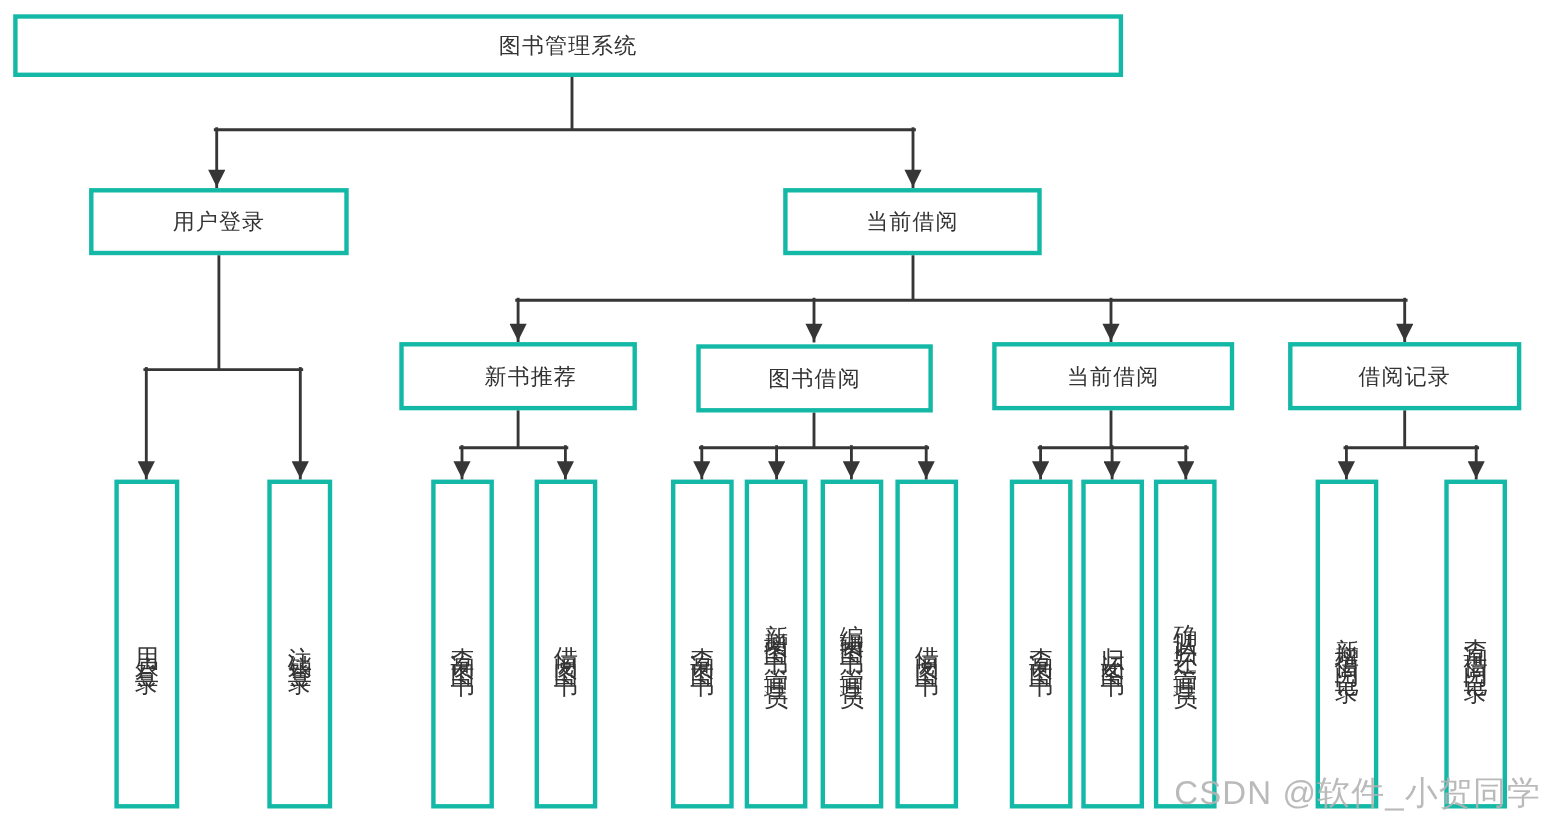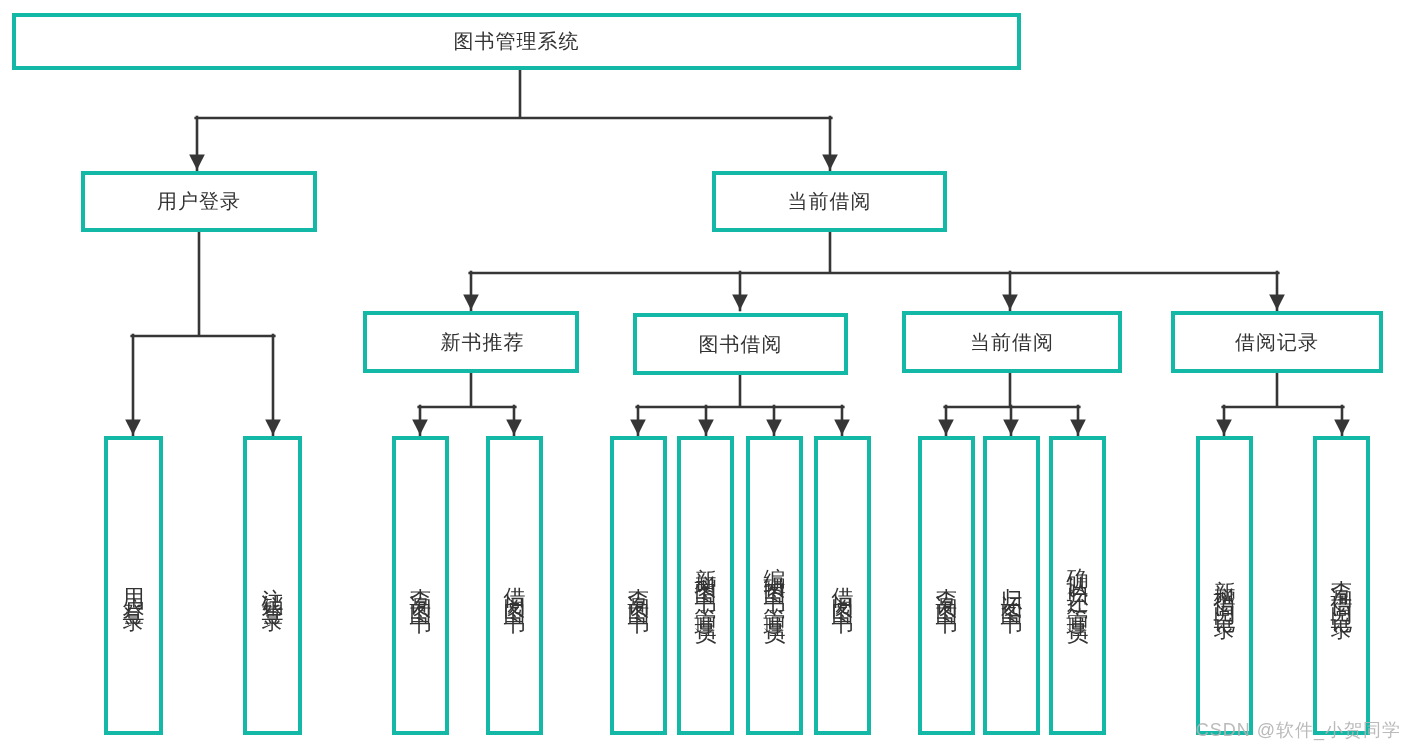--- a/index.html
+++ b/index.html
@@ -31,21 +31,21 @@
     text-orientation: mixed;
     font-size: 22px;
     letter-spacing: 8px;
     line-height: 1;
     white-space: nowrap;
   }
   .watermark {
     position: absolute;
     right: 4px;
     bottom: 5px;
-    font-size: 18px;
+    font-size: 30px;
     color: #b3b3b3;
     z-index: 3;
     letter-spacing: 1px;
     opacity: 0.9;
   }
 </style>
 </head>
 <body>
 
 <div class="canvas">

